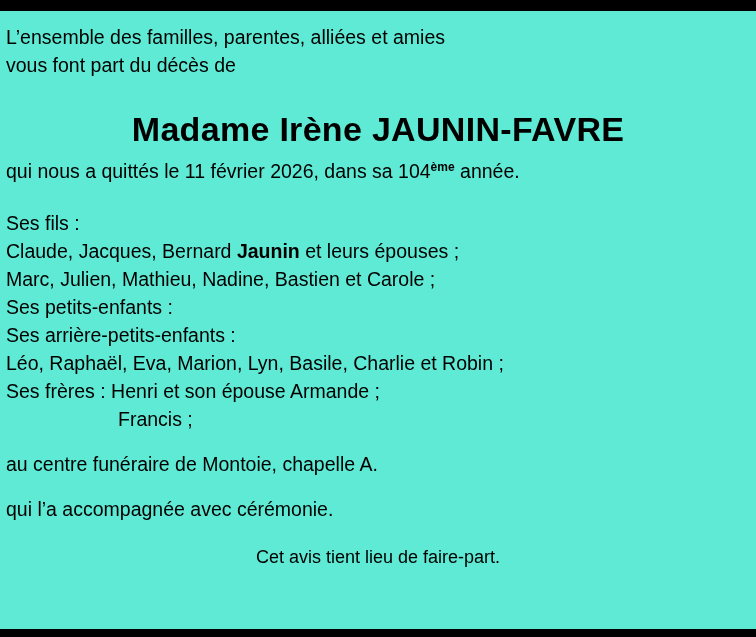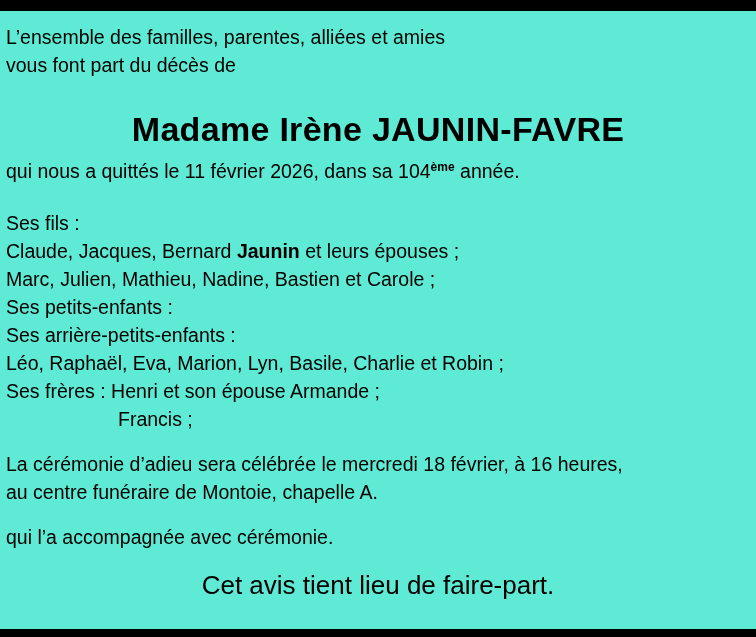--- a/index.html
+++ b/index.html
@@ -80,21 +80,21 @@
     margin-top: 17px;
   }
   .bold-inline {
     font-weight: bold;
   }
   .indent-francis {
     padding-left: 112px;
   }
   .closing {
     text-align: center;
-    font-size: 26px;
+    font-size: 18px;
     line-height: 28px;
     margin-top: 20px;
   }
 </style>
 </head>
 <body>
 
 <div class="notice">
 
   <div class="rule-top"></div>
@@ -115,21 +115,20 @@
       <div class="line"><span>Claude, Jacques, Bernard </span><span class="bold-inline">Jaunin</span><span> et leurs épouses ;</span></div>
       <div class="line">Marc, Julien, Mathieu, Nadine, Bastien et Carole ;</div>
       <div class="line">Ses petits-enfants :</div>
       <div class="line">Ses arrière-petits-enfants :</div>
       <div class="line">Léo, Raphaël, Eva, Marion, Lyn, Basile, Charlie et Robin ;</div>
       <div class="line">Ses frères : Henri et son épouse Armande ;</div>
       <div class="line indent-francis">Francis ;</div>
     </div>
 
     <div class="block tight">
-      <div class="line">La cérémonie d’adieu sera célébrée le mercredi 18 février, à 16 heures,</div>
       <div class="line">au centre funéraire de Montoie, chapelle A.</div>
     </div>
 
     <div class="block tight">
       <div class="line">qui l’a accompagnée avec cérémonie.</div>
     </div>
 
     <div class="closing">Cet avis tient lieu de faire-part.</div>
 
   </div>

